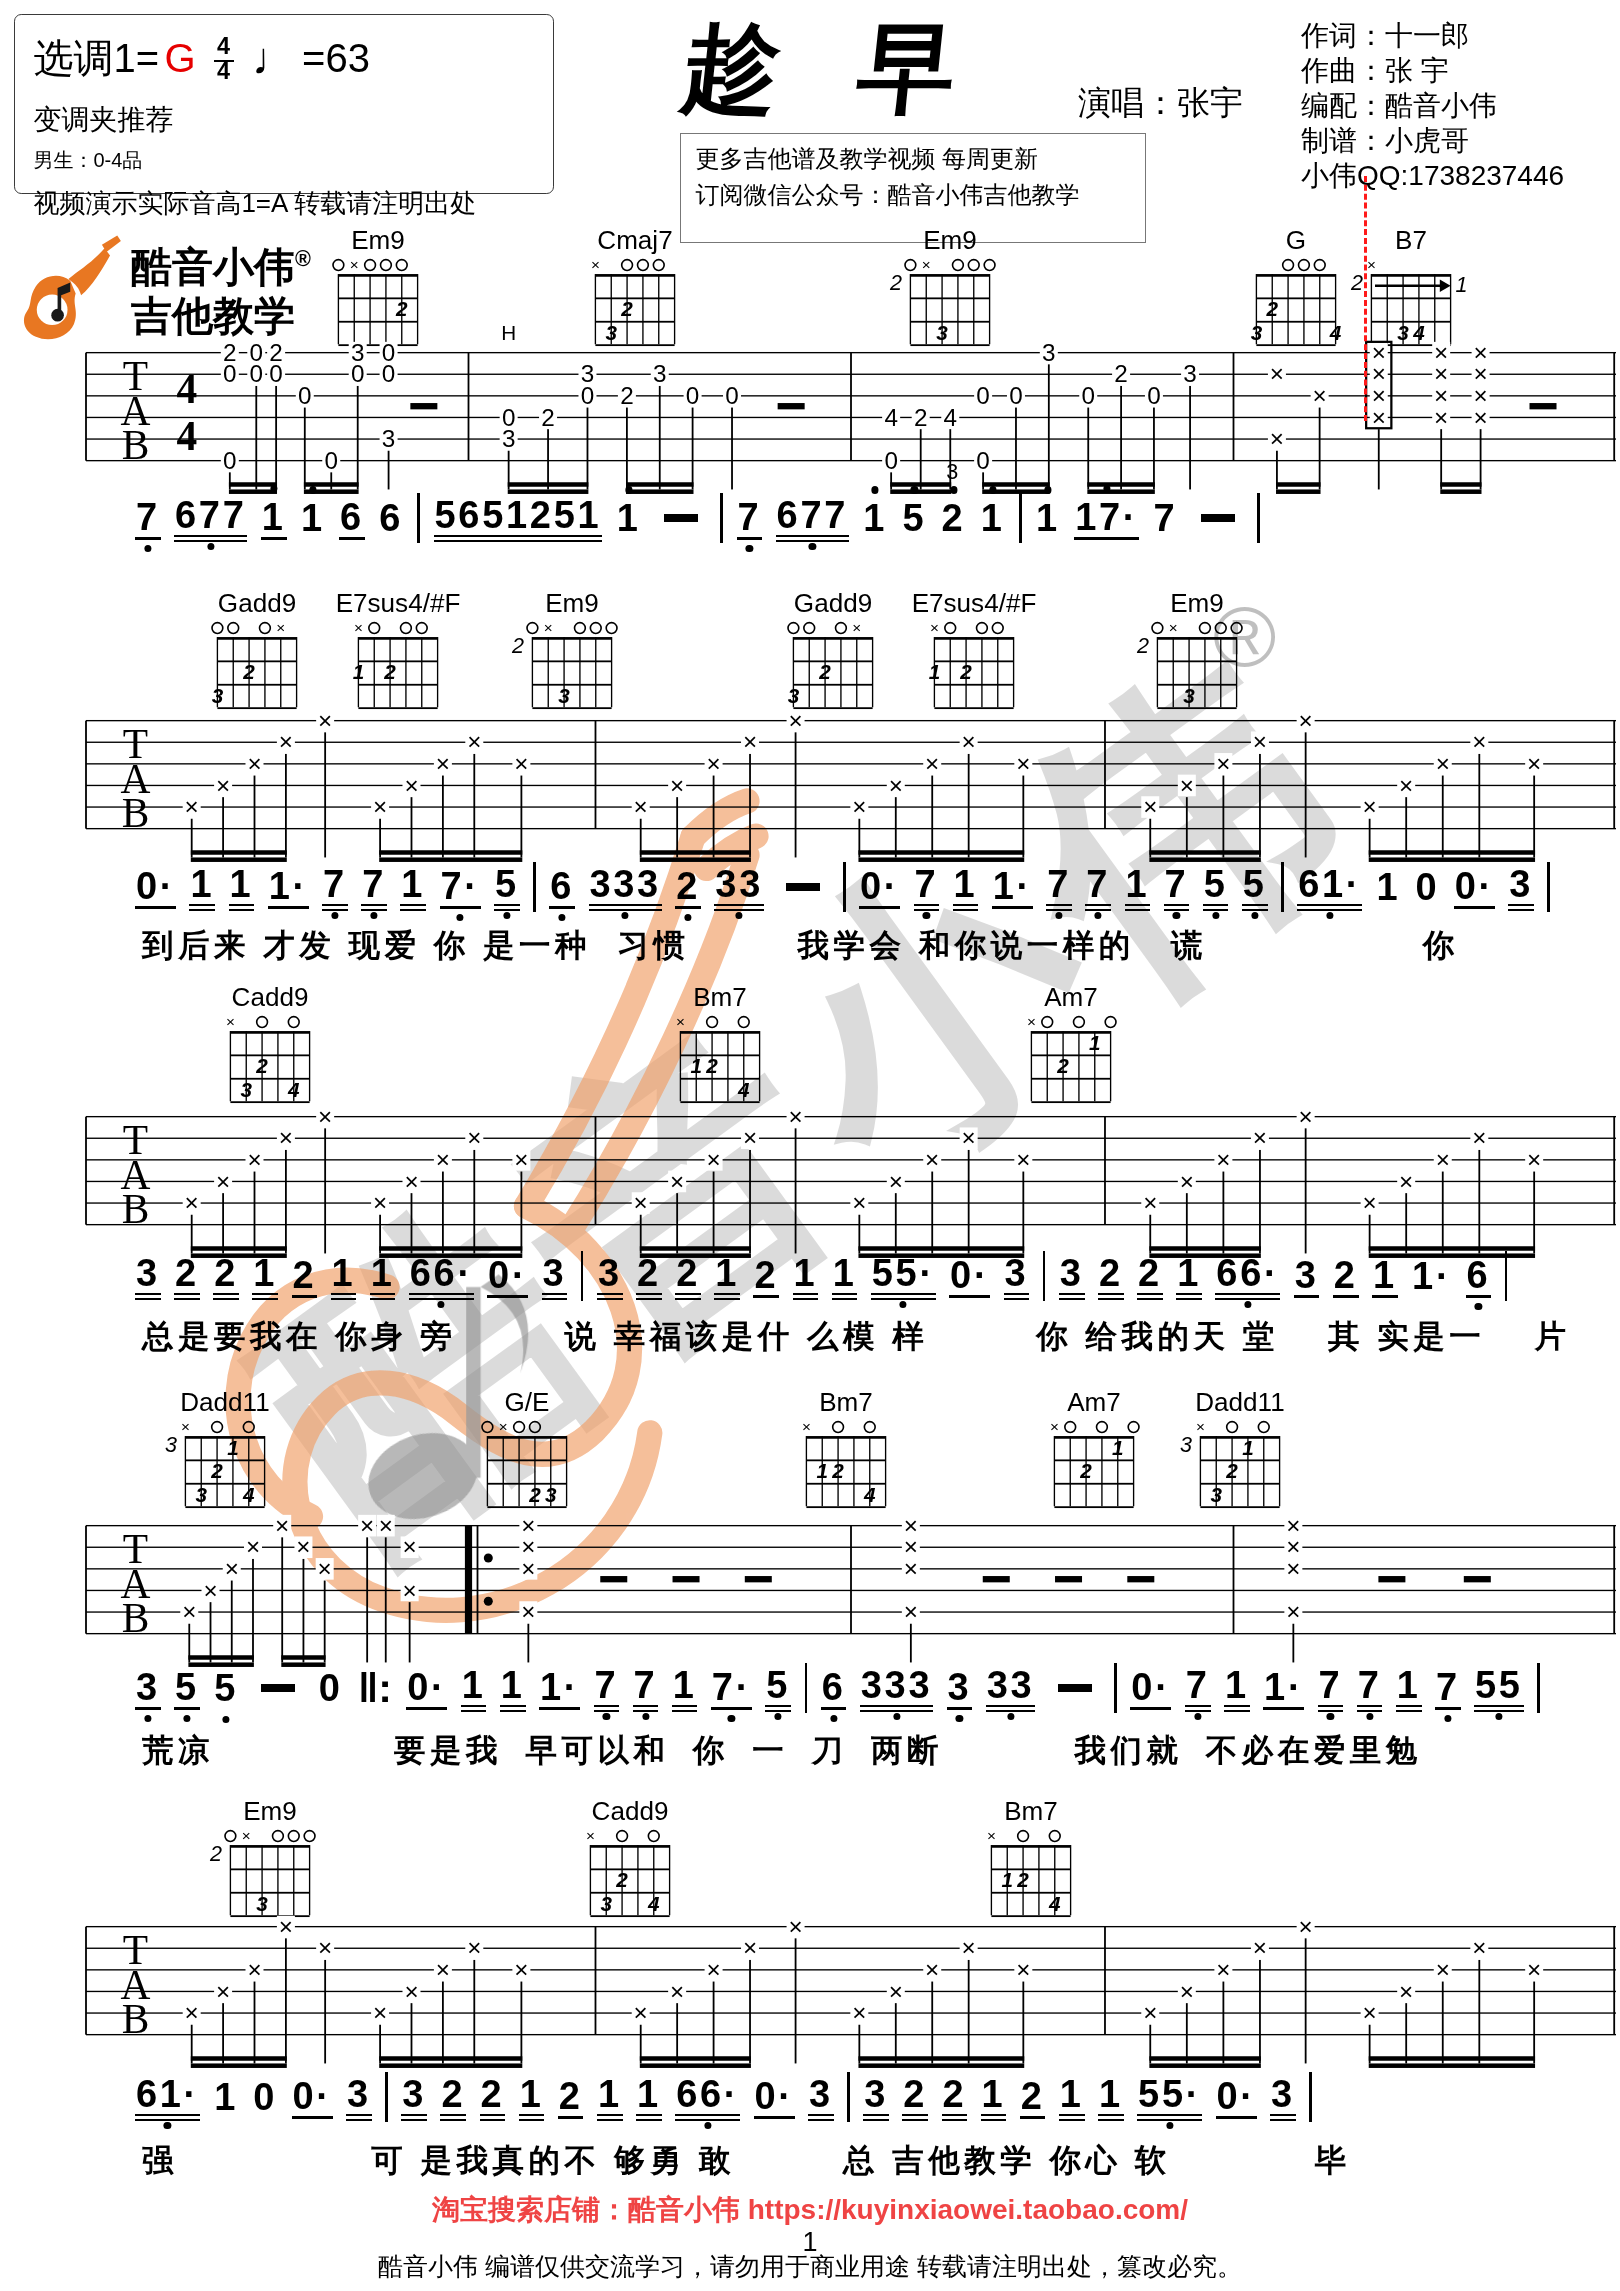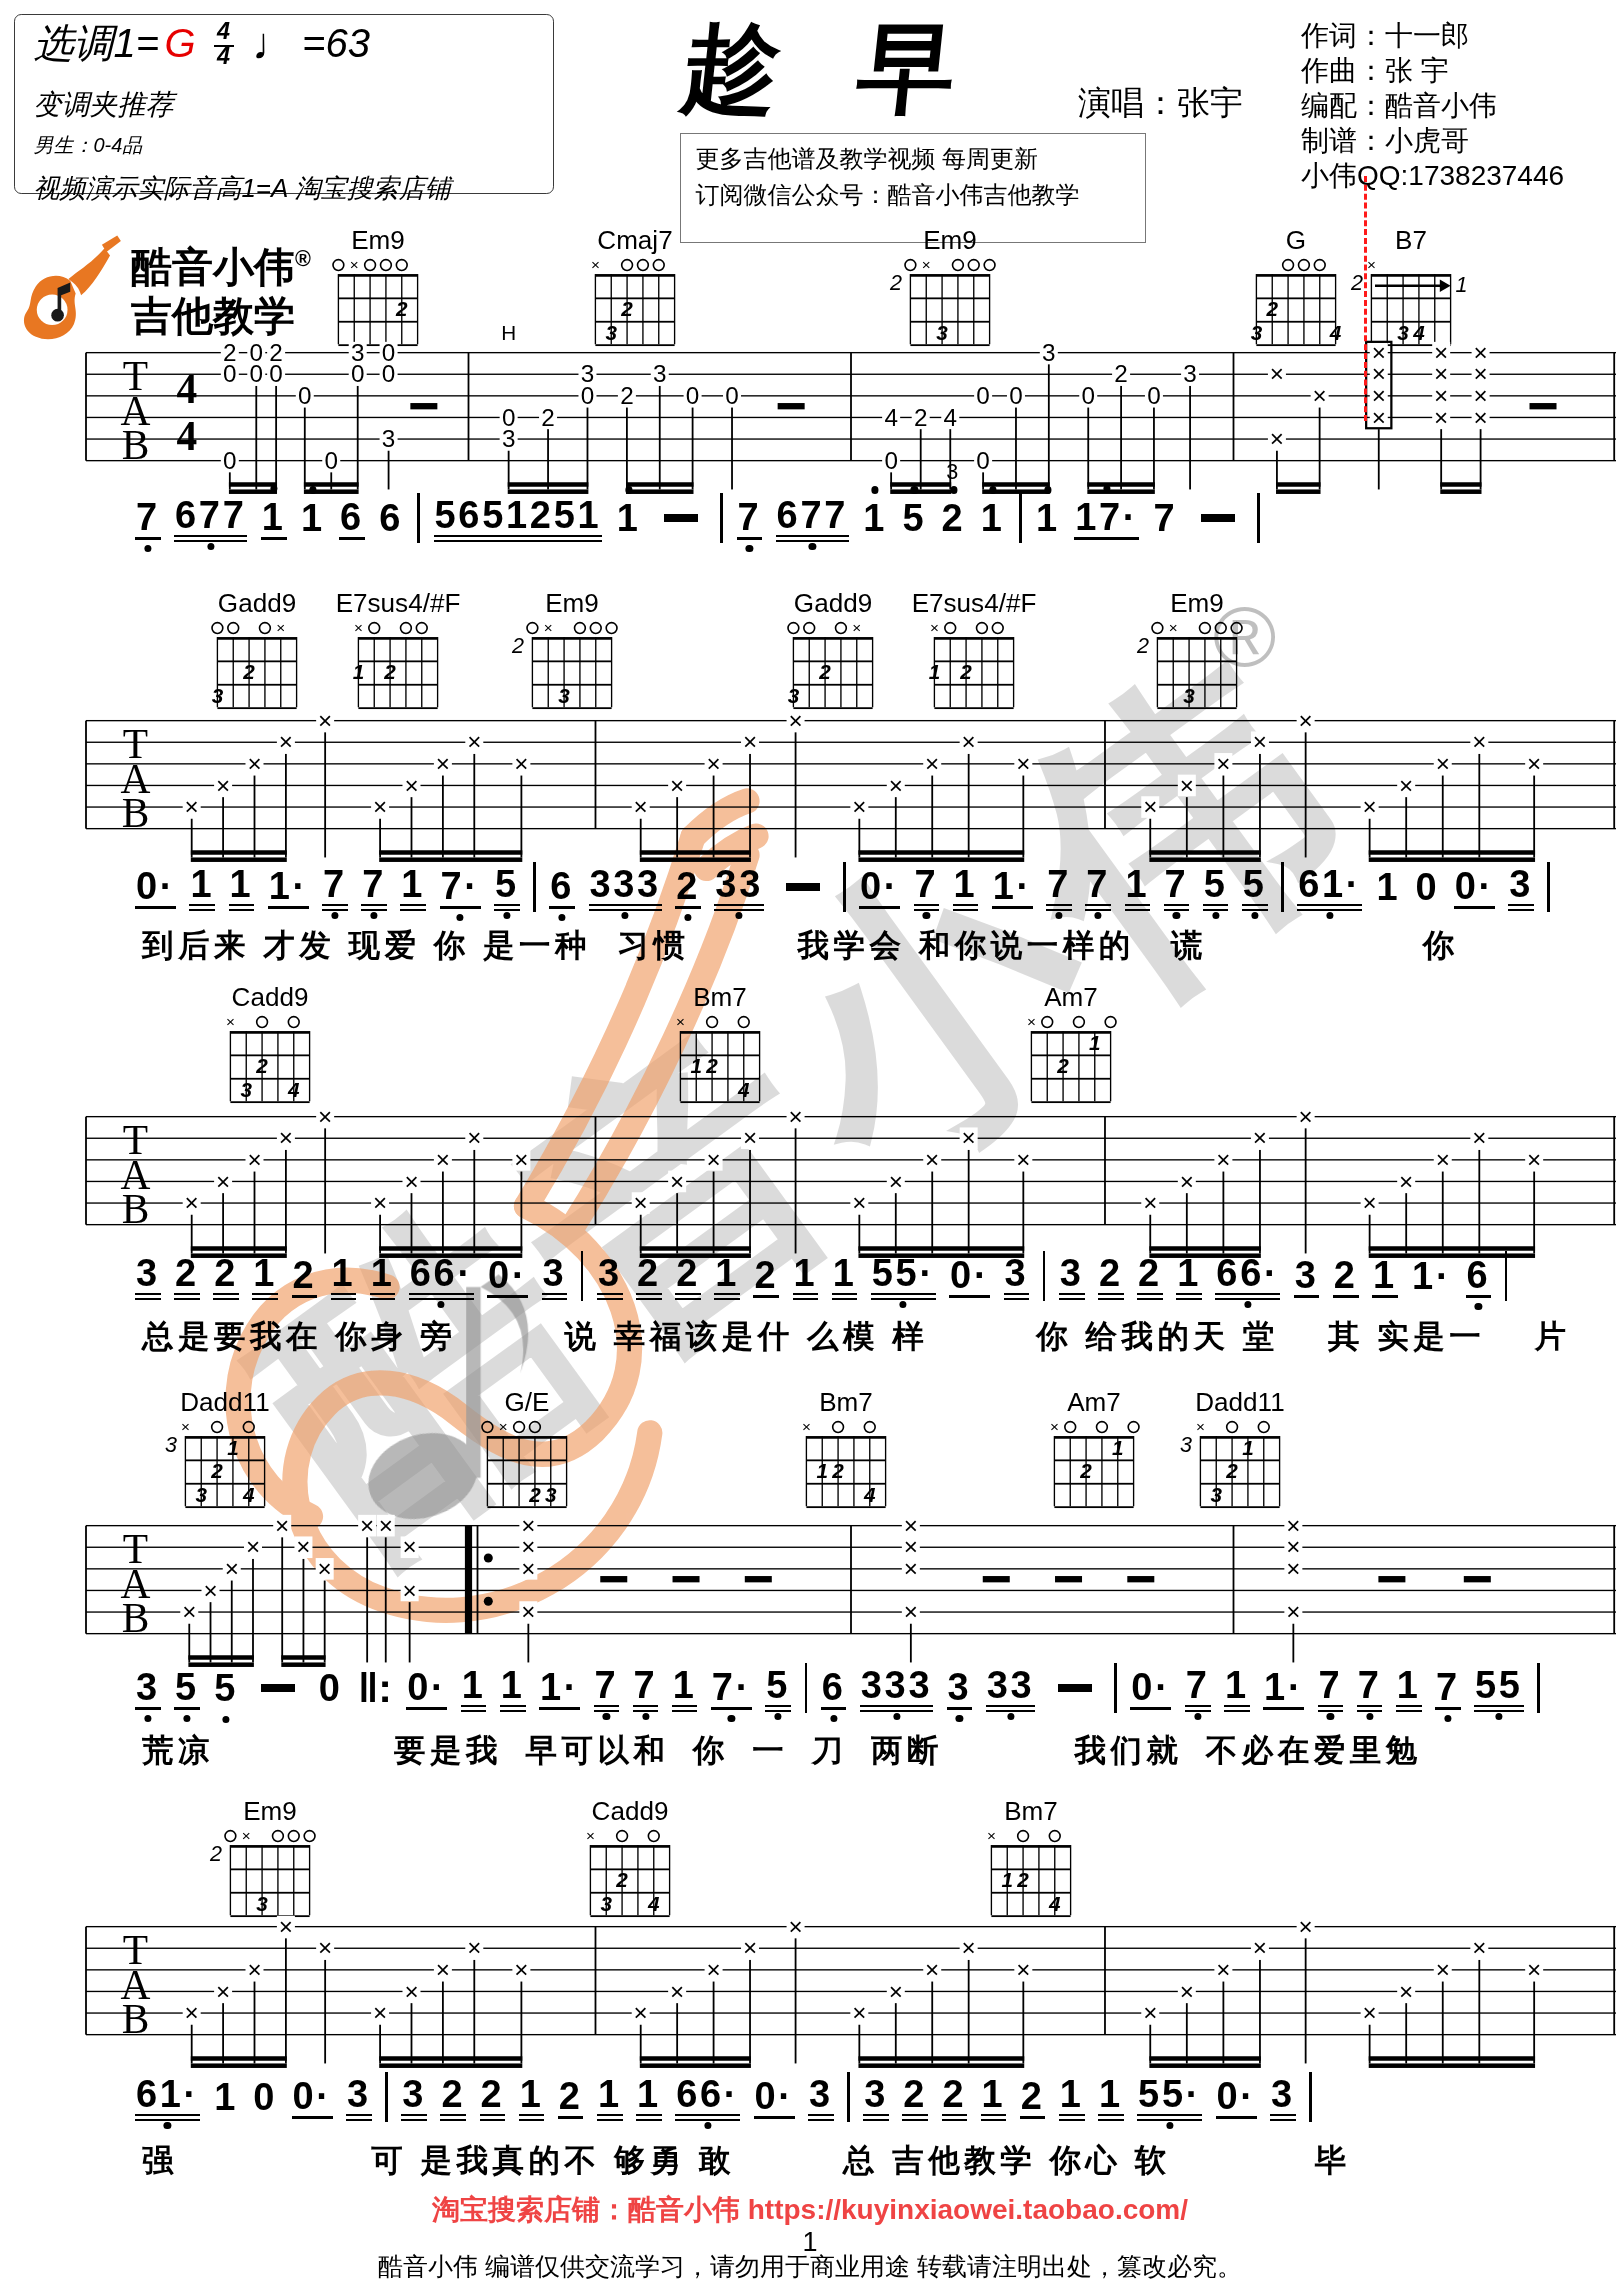--- a/index.html
+++ b/index.html
@@ -1,20 +1,20 @@
 <!DOCTYPE html>
 <html style="font-size:14.4px"><head>
 <meta charset="utf-8">
 <style>
   html,body{margin:0;padding:0;}
   body{width:1620px;height:2292px;position:relative;background:#fff;
        font-family:"Liberation Sans","DejaVu Sans",sans-serif;color:#000;overflow:hidden;}
   .abs{position:absolute;}
   
-  #info-box{left:14.4px;top:14.4px;width:540px;height:180px;border:1.8px solid #3a3a3a;border-radius:7.2px;padding:1px 18px;box-sizing:border-box;font-style:italic;}
+  #info-box{left:14.4px;top:14.4px;width:540px;height:180px;border:1.8px solid #3a3a3a;border-radius:7.2px;padding:16px 18px;box-sizing:border-box;}
   #info-line1{font-size:40px;font-weight:500;display:flex;align-items:center;gap:5.4px;}
   .red{color:#e60000;}
   .frac{display:inline-block;text-align:center;font-size:23.4px;font-weight:600;line-height:1;margin:0 12.6px;vertical-align:middle;}
   .frac .ftop{border-bottom:2.7px solid #000;padding:0 3.6px 1.8px;}
   .frac .fbot{padding-top:1.8px;}
   #info-line2{font-size:28px;margin-top:14.4px;}
   #info-line3{font-size:20px;margin-top:8px;}
   #info-line4{font-size:26px;margin-top:12.6px;}
   #title{left:682px;top:5.4px;font-size:97px;font-weight:900;letter-spacing:79px;font-family:"DejaVu Serif","Liberation Serif",serif;transform:skewX(-6deg);white-space:nowrap;}
   #singer{left:1078px;top:81px;font-size:33px;font-weight:500;}
@@ -61,21 +61,21 @@
       <span class="red">G</span>
     <span class="frac">
       <span class="ftop">4</span>
       <span class="fbot" style="display:block">4</span>
     </span>
     <span style="font-size:45px;">♩</span>
     <span>=63</span>
   </div>
   <div id="info-line2">变调夹推荐</div>
   <div id="info-line3">男生：0-4品</div>
-  <div id="info-line4">视频演示实际音高1=A 淘宝搜索店铺</div>
+  <div id="info-line4">视频演示实际音高1=A 转载请注明出处</div>
 </div>
 
 <div class="abs" id="title">趁早</div>
 <div class="abs" id="singer">演唱：张宇</div>
 <div class="abs" id="credits">作词：十一郎
 作曲：张 宇
 编配：酷音小伟
 制谱：小虎哥
 小伟QQ:1738237446</div>
 

